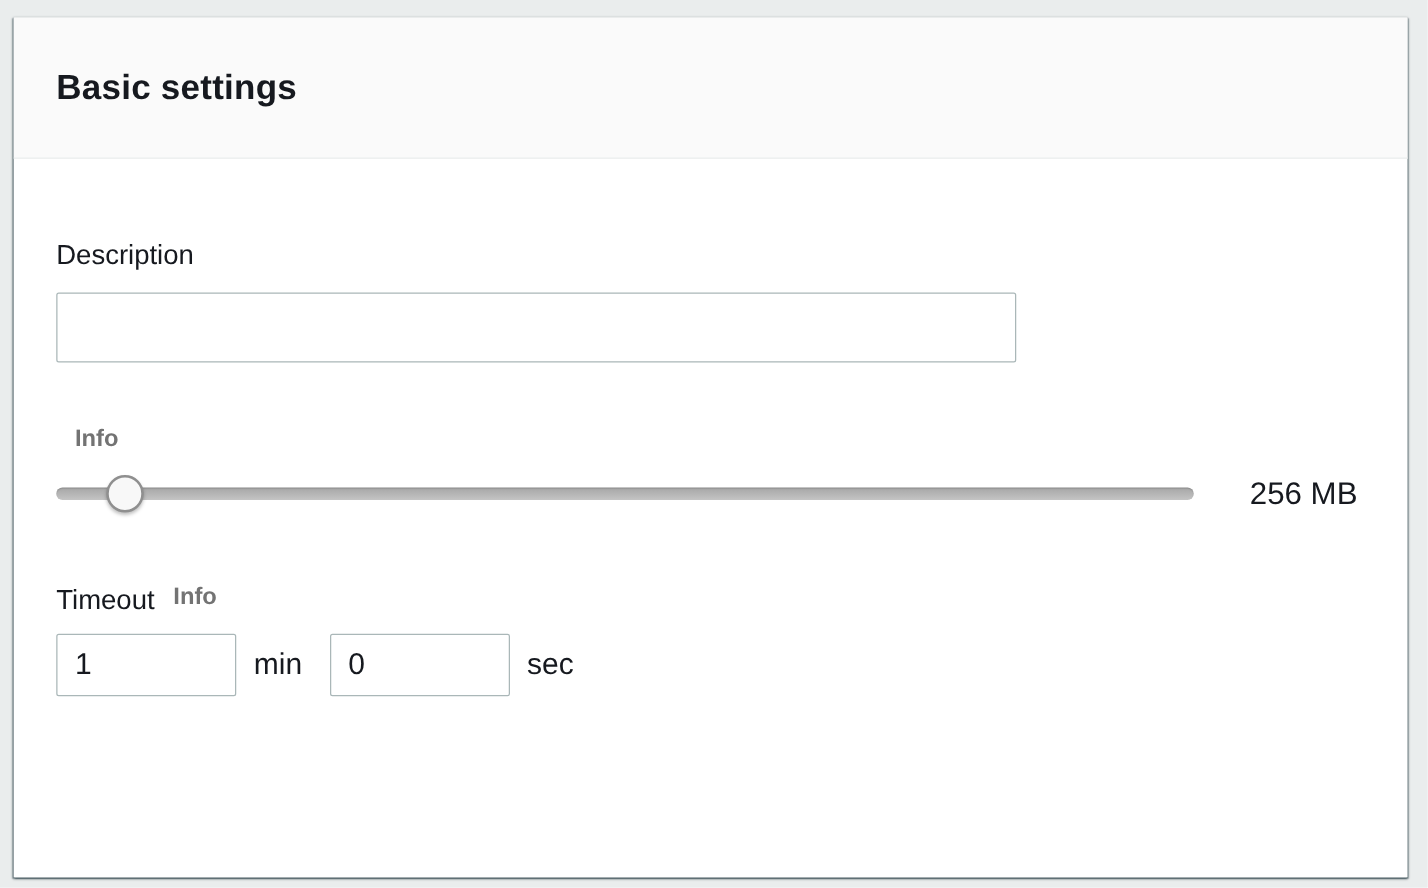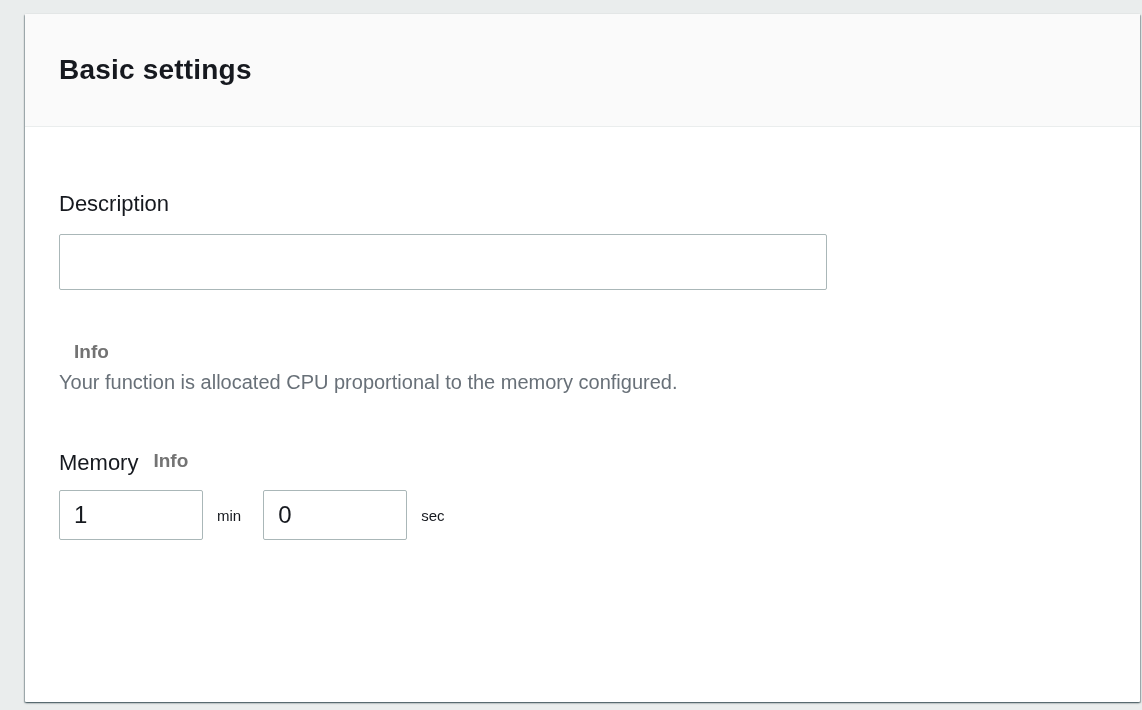--- a/index.html
+++ b/index.html
@@ -5,21 +5,21 @@
   * { margin: 0; padding: 0; box-sizing: border-box; }
   html, body {
     width: 1142px; height: 710px;
     background: #eaeded;
     font-family: "Liberation Sans", "DejaVu Sans", sans-serif;
     color: #16191f;
     overflow: hidden;
   }
   .panel {
     position: absolute;
-    left: 25px; top: 14px;
+    left: 11px; top: 14px;
     width: 1115px; height: 688px;
     background: #ffffff;
     border-radius: 1px;
     box-shadow: 0 1px 2px 0 rgba(0,28,36,.5),
                 1px 1px 1px 0 rgba(0,28,36,.25),
                -1px 1px 1px 0 rgba(0,28,36,.25);
   }
   .panel-header {
     height: 113px;
     background: #fafafa;
@@ -130,21 +130,21 @@
     border: 1px solid #aab7b8;
     border-radius: 2px;
     background: #ffffff;
     font-family: "Liberation Sans", "DejaVu Sans", sans-serif;
     font-size: 24px;
     color: #16191f;
     padding: 0 14px;
     outline: none;
   }
   .timeout-unit {
-    font-size: 15px;
+    font-size: 24px;
     margin-left: 14px;
   }
   .timeout-group-gap { margin-left: 22px; }
 </style>
 </head>
 <body>
 
 <div class="panel">
 
   <div class="panel-header">
@@ -157,26 +157,32 @@
       <div class="field-label-row">
         <label class="field-label">Description</label>
       </div>
       <textarea class="description-input" placeholder="" style=""></textarea>
     </div>
 
     <div class="memory-section">
       <div class="field-label-row">
         <a class="info-link">Info</a>
       </div>
-      <div class="helper-text">Your function is allocated CPU proportional to the memory configured.</div>
+      <div class="slider-row">
+        <div class="slider">
+          <div class="slider-track"></div>
+          <div class="slider-thumb" style="left: 6%;"></div>
+        </div>
+        <div class="slider-value">256 MB</div>
+      </div>
     </div>
 
     <div class="timeout-section">
       <div class="field-label-row">
-        <label class="field-label">Memory</label>
+        <label class="field-label">Timeout</label>
         <a class="info-link">Info</a>
       </div>
       <div class="timeout-inputs">
         <input class="timeout-input" type="text" value="1" style="">
         <span class="timeout-unit">min</span>
         <input class="timeout-input timeout-group-gap" type="text" value="0" style="">
         <span class="timeout-unit">sec</span>
       </div>
     </div>
 

